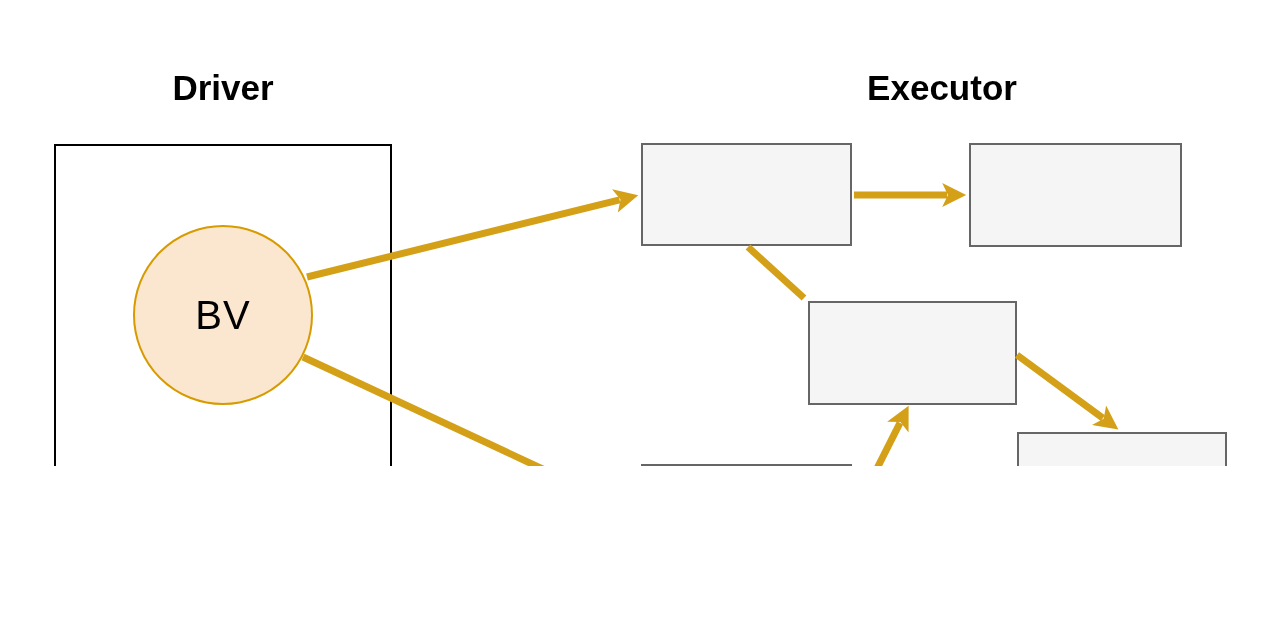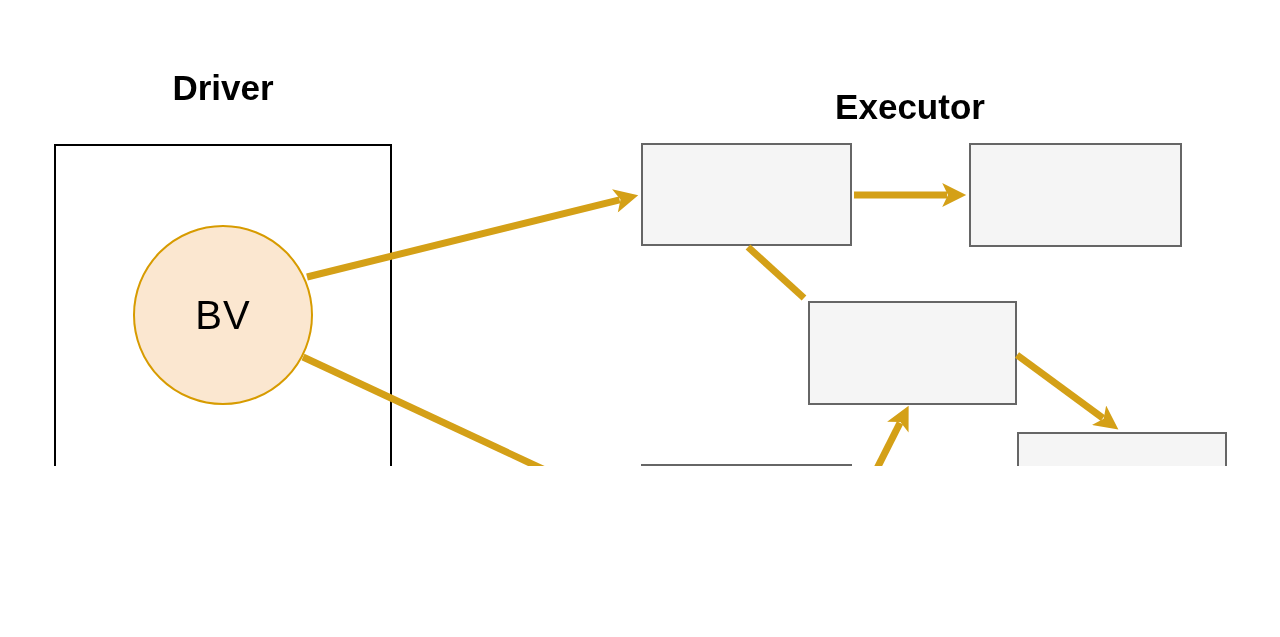--- a/index.html
+++ b/index.html
@@ -22,21 +22,21 @@
   .section-title{
     position:absolute;
     font-weight:bold;
     font-size:35px;
     line-height:44px;
     color:var(--c-text);
     text-align:center;
     white-space:nowrap;
   }
   #driver-title{left:54px;top:66px;width:338px;}
-  #executor-title{left:735px;top:66px;width:350px;margin-top:19px;}
+  #executor-title{left:767px;top:66px;width:350px;}
   .driver-box{
     position:absolute;
     left:54px;top:144px;width:338px;height:338px;
     border:2px solid var(--c-driver_box_stroke);
     background:#ffffff;
     box-sizing:border-box;
   }
   .bv-circle{
     position:absolute;
     left:133px;top:225px;width:180px;height:180px;

